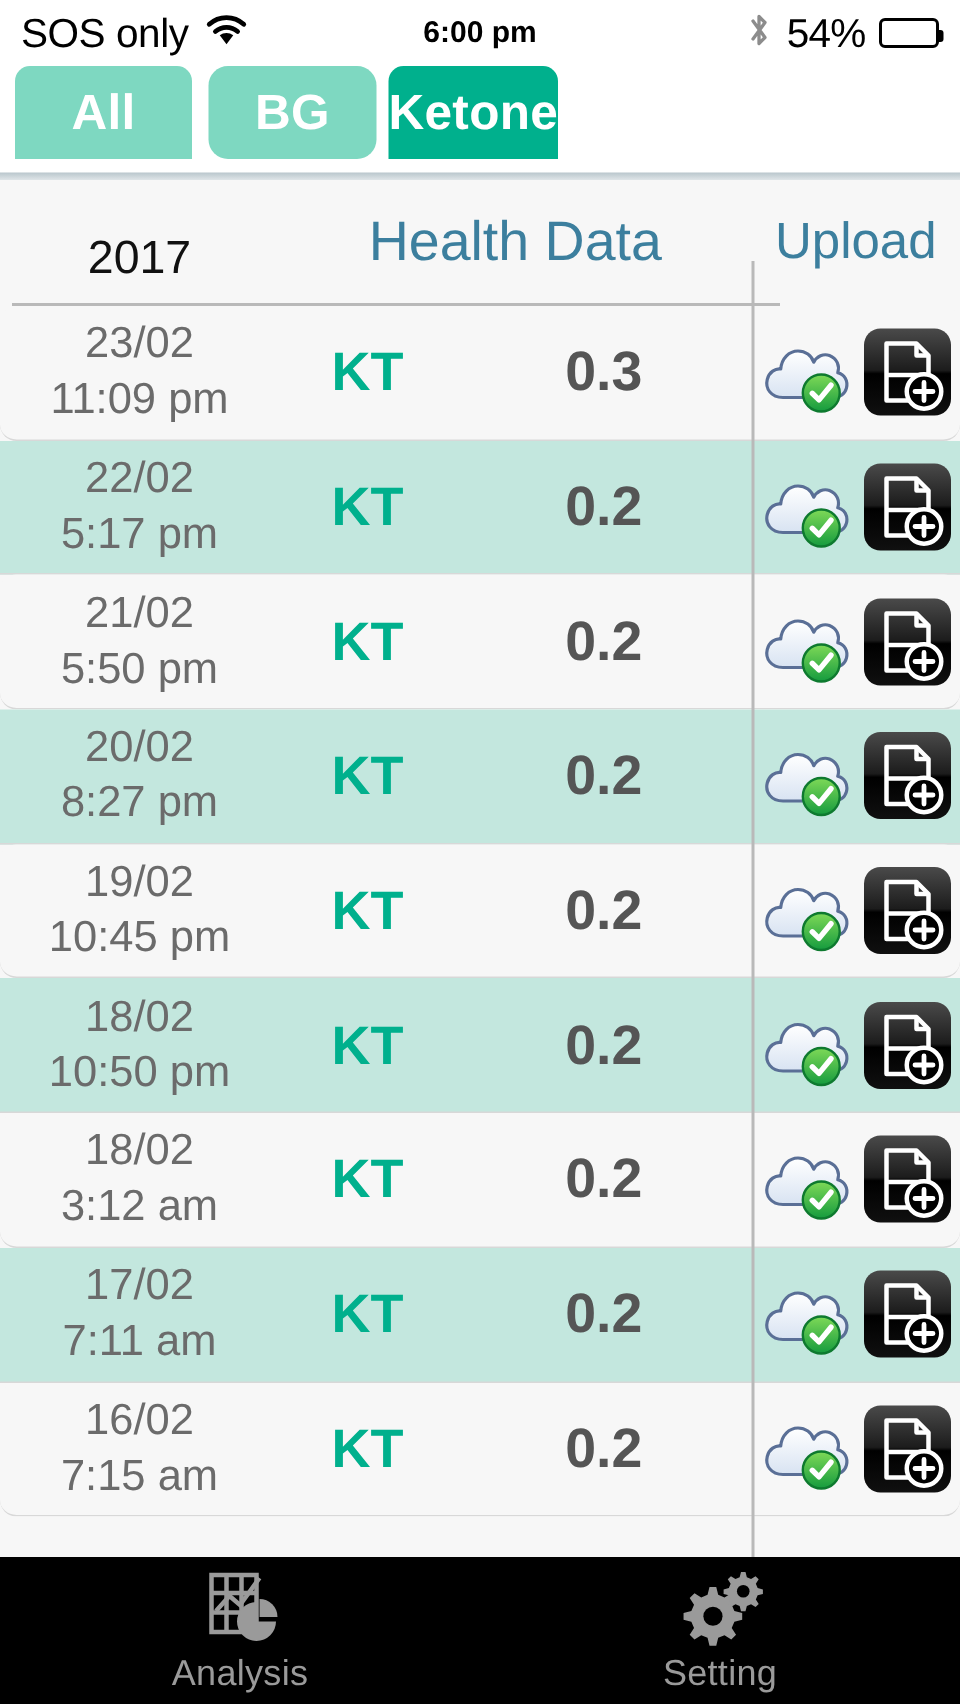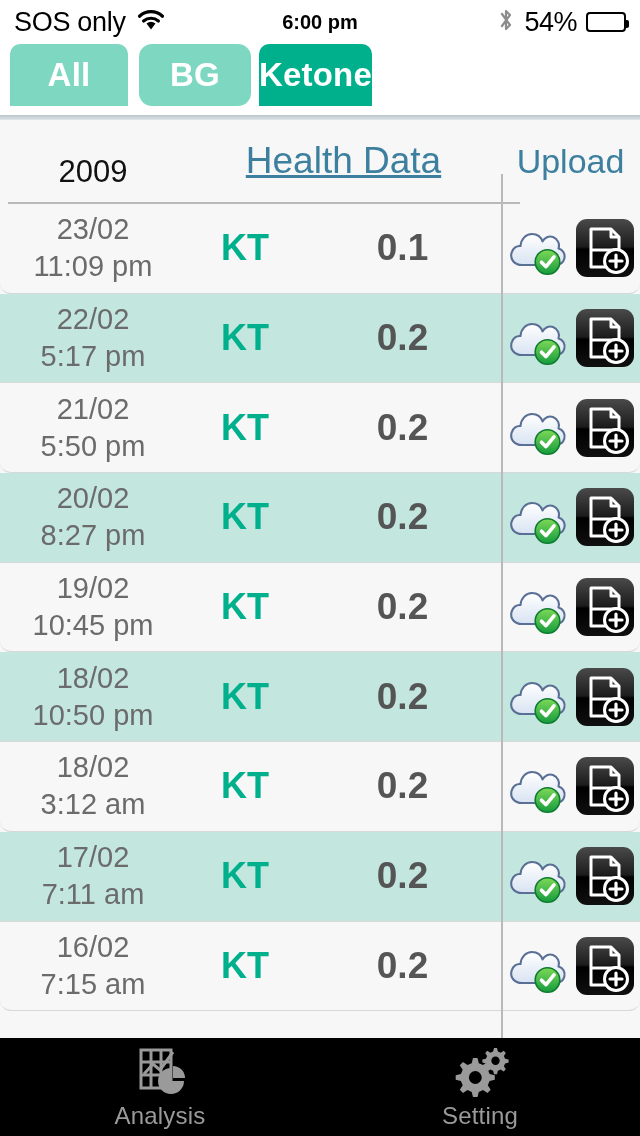--- a/index.html
+++ b/index.html
@@ -135,21 +135,20 @@
     font-size: 31px;
     color: #111111;
   }
   #health-data-title {
     position: absolute;
     left: 186px; width: 315px;
     top: 20px;
     text-align: center;
     font-size: 37px;
     color: #3c7f9e;
-    text-decoration: underline;
   }
   #upload-title {
     position: absolute;
     left: 501px; right: 0;
     top: 22px;
     text-align: center;
     font-size: 34px;
     color: #3c7f9e;
   }
   #header-rule {
@@ -282,34 +281,34 @@
   </div>
   <div class="tab active" id="tab-ketone">
     <span>Ketone</span>
   </div>
   <div id="tab-underline"></div>
 </div>
 
 <div id="content">
 
   <div id="list-header">
-    <div id="year-label">2009</div>
+    <div id="year-label">2017</div>
     <div id="health-data-title">Health Data</div>
     <div id="upload-title">Upload</div>
     <div id="header-rule"></div>
   </div>
 
   <div id="rows">
       <div class="row odd">
         <div class="cell-date">
           <div>23/02</div>
           <div>11:09 pm</div>
         </div>
         <div class="cell-type">KT</div>
-        <div class="cell-value">0.1</div>
+        <div class="cell-value">0.3</div>
         <div class="cell-upload">
           <span>
 <svg class="icon-cloud" viewBox="0 0 62 58">
   <defs>
     <linearGradient id="cg" x1="0" y1="0" x2="0" y2="1">
       <stop offset="0" stop-color="#ffffff"></stop>
       <stop offset="1" stop-color="#d8e3f2"></stop>
     </linearGradient>
     <linearGradient id="chk" x1="0" y1="0" x2="0" y2="1">
       <stop offset="0" stop-color="#7ed957"></stop>

